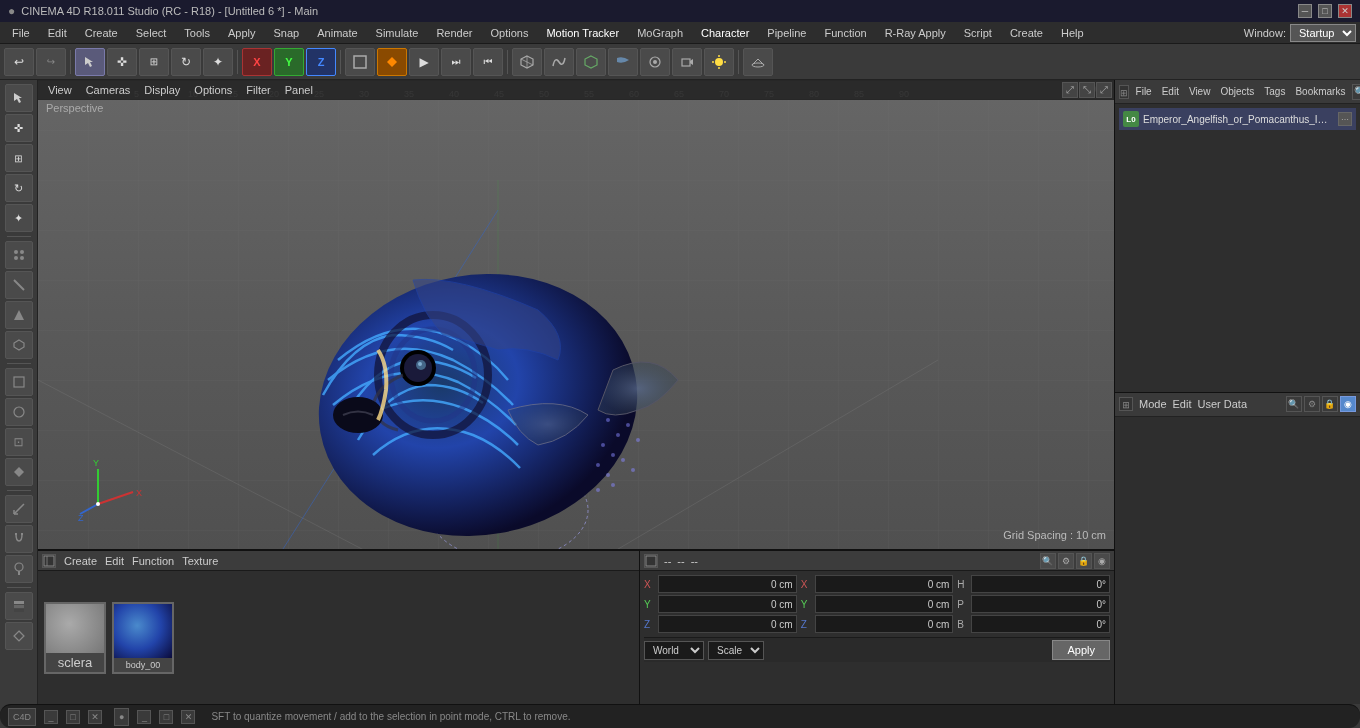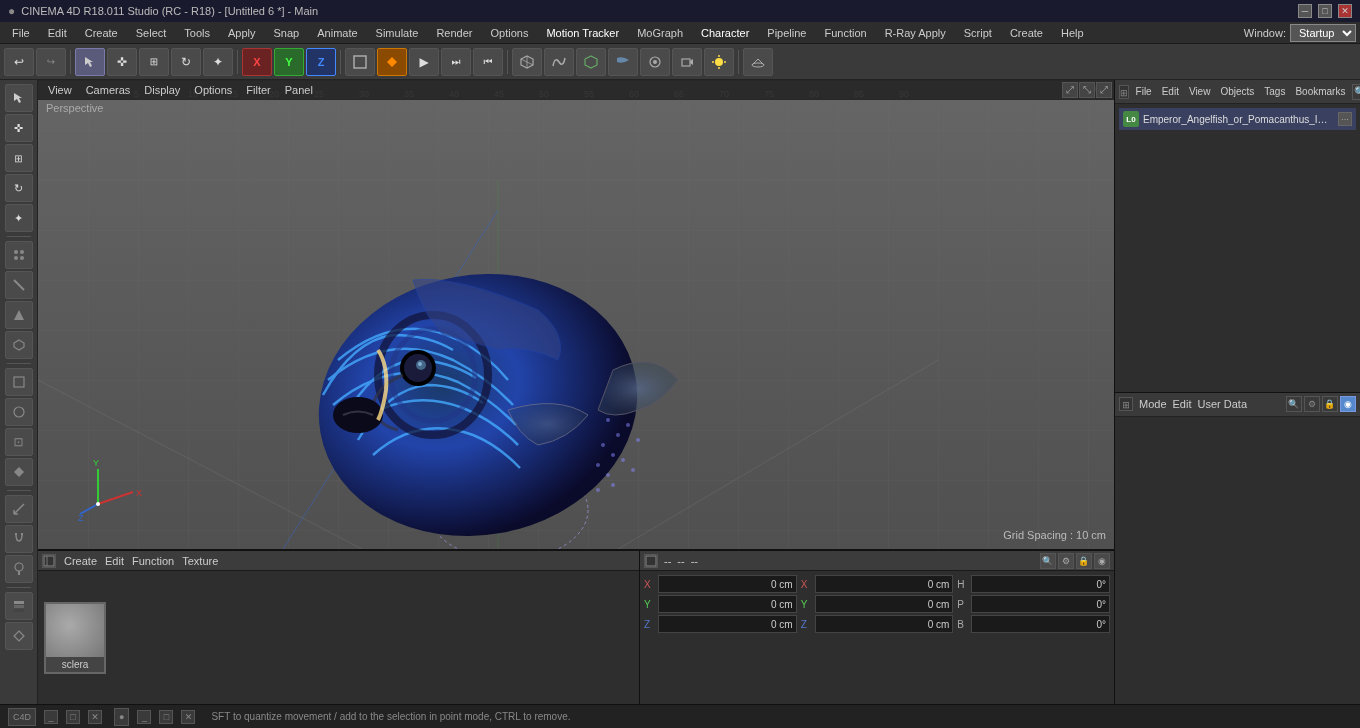--- a/index.html
+++ b/index.html
@@ -119,21 +119,21 @@
     
     #attr-right { flex: 1; display: flex; flex-direction: column; }
     #attr-right-toolbar { height: 24px; background: #3a3a3a; display: flex; align-items: center; padding: 0 4px; gap: 4px; border-bottom: 1px solid #222; }
     .attr-tb-item { font-size: 11px; color: #ccc; cursor: pointer; }
     #attr-right-content { flex: 1; padding: 4px; }
 
     
     #bottom-statusbar {
       position: absolute; bottom: 0; left: 0; right: 0; height: 20px;
       background: #2a2a2a; display: flex; align-items: center; padding: 0 8px;
-      font-size: 11px; color: #aaa; border-top: 1px solid #1a1a1a;
+      font-size: 11px; color: #aaa; border-top: 1px solid #1a1a1a; border-radius: 11px;
     }
 
     
     #app { position: relative; width: 1360px; height: 728px; overflow: hidden; }
 
     #main-content { display: flex; height: calc(728px - 22px - 22px - 36px - 24px); }
 
     #center-column { flex: 1; display: flex; flex-direction: column; }
 
     #viewport-section { flex: 1; position: relative; overflow: hidden; }
@@ -601,23 +601,27 @@
             </span>
             <span class="mat-menu">Create</span>
             <span class="mat-menu">Edit</span>
             <span class="mat-menu">Function</span>
             <span class="mat-menu">Texture</span>
           </div>
           <div id="mat-lower-content" style="flex:1; background:#2e2e2e; display:flex; align-items:center; padding:6px; gap:6px;">
 
             <div class="mat-swatch" style="width:62px; height:72px; background:#444; border:2px solid #666; cursor:pointer; display:flex; flex-direction:column; align-items:center;">
               <div style="flex:1; width:100%; background: radial-gradient(circle at 40% 40%, #aaa, #777);"></div>
-              <div class="mat-label" style="font-size:10px; color:#ccc; padding:2px; text-align:left;">sclera</div>
+              <div class="mat-label" style="font-size:13px; color:#ccc; padding:2px; text-align:left;">sclera</div>
             </div>
 
+            <div class="mat-swatch" style="width:62px; height:72px; background:#444; border:2px solid #666; cursor:pointer; display:flex; flex-direction:column; align-items:center;">
+              <div style="flex:1; width:100%; background: radial-gradient(circle at 40% 40%, #4a8acc, #2244aa, #0a0a3a);"></div>
+              <div class="mat-label" style="font-size:9px; color:#ccc; padding:2px; text-align:center;">body_00</div>
+            </div>
           </div>
         </div>
 
         <div id="attr-lower" style="flex:1; display:flex; flex-direction:column;">
           <div id="attr-lower-menu" style="height:20px; background:#3c3c3c; display:flex; align-items:center; padding:0 4px; gap:6px; border-bottom:1px solid #1a1a1a;">
             <span style="width:14px; height:14px; background:#333; border:1px solid #555; display:inline-block;">
               <svg width="12" height="12">
                   <rect x="1" y="1" width="10" height="10" fill="none" stroke="#888" stroke-width="1"></rect>
                 </svg>
             </span>
@@ -674,20 +678,32 @@
                   <span class="coord-lbl" style="width:12px; font-size:10px; color:#aaa;">P</span>
                   <div class="coord-val" style="flex:1; height:18px; background:#1a1a1a; border:1px solid #444; color:#ccc; font-size:10px; display:flex; align-items:center; justify-content:flex-end; padding-right:3px;">0°</div>
                 </div>
                 <div class="coord-field-row" style="display:flex; align-items:center; gap:2px;">
                   <span class="coord-lbl" style="width:12px; font-size:10px; color:#aaa;">B</span>
                   <div class="coord-val" style="flex:1; height:18px; background:#1a1a1a; border:1px solid #444; color:#ccc; font-size:10px; display:flex; align-items:center; justify-content:flex-end; padding-right:3px;">0°</div>
                 </div>
               </div>
             </div>
 
+            <div id="bottom-dropdowns" style="display:flex; align-items:center; gap:4px; padding:2px 0;">
+              <select class="bot-dd" style="background:#1a1a1a; border:1px solid #555; color:#ccc; font-size:10px; padding:2px 4px;">
+                <option>World</option>
+                <option>Local</option>
+                <option>Parent</option>
+              </select>
+              <select class="bot-dd" style="background:#1a1a1a; border:1px solid #555; color:#ccc; font-size:10px; padding:2px 4px;">
+                <option>Scale</option>
+                <option>Size</option>
+              </select>
+              <button id="apply-btn" style="background:#666; border:1px solid #888; color:#fff; font-size:11px; padding:3px 14px; cursor:pointer; margin-left:auto;">Apply</button>
+            </div>
           </div>
         </div>
       </div>
     </div>
 
     <div id="right-panel" style="width:246px; background:#2d2d2d; border-left:1px solid #111; display:flex; flex-direction:column; position:relative;">
 
       <div id="objects-panel" style="flex:1; display:flex; flex-direction:column; border-bottom:1px solid #111;">
         <div id="objects-toolbar" style="height:24px; background:#3a3a3a; display:flex; align-items:center; padding:0 4px; gap:4px; border-bottom:1px solid #222;">
           <span style="width:14px; height:14px; background:#333; border:1px solid #555; display:inline-block; font-size:9px; color:#888; text-align:center; line-height:14px;">⊞</span>

